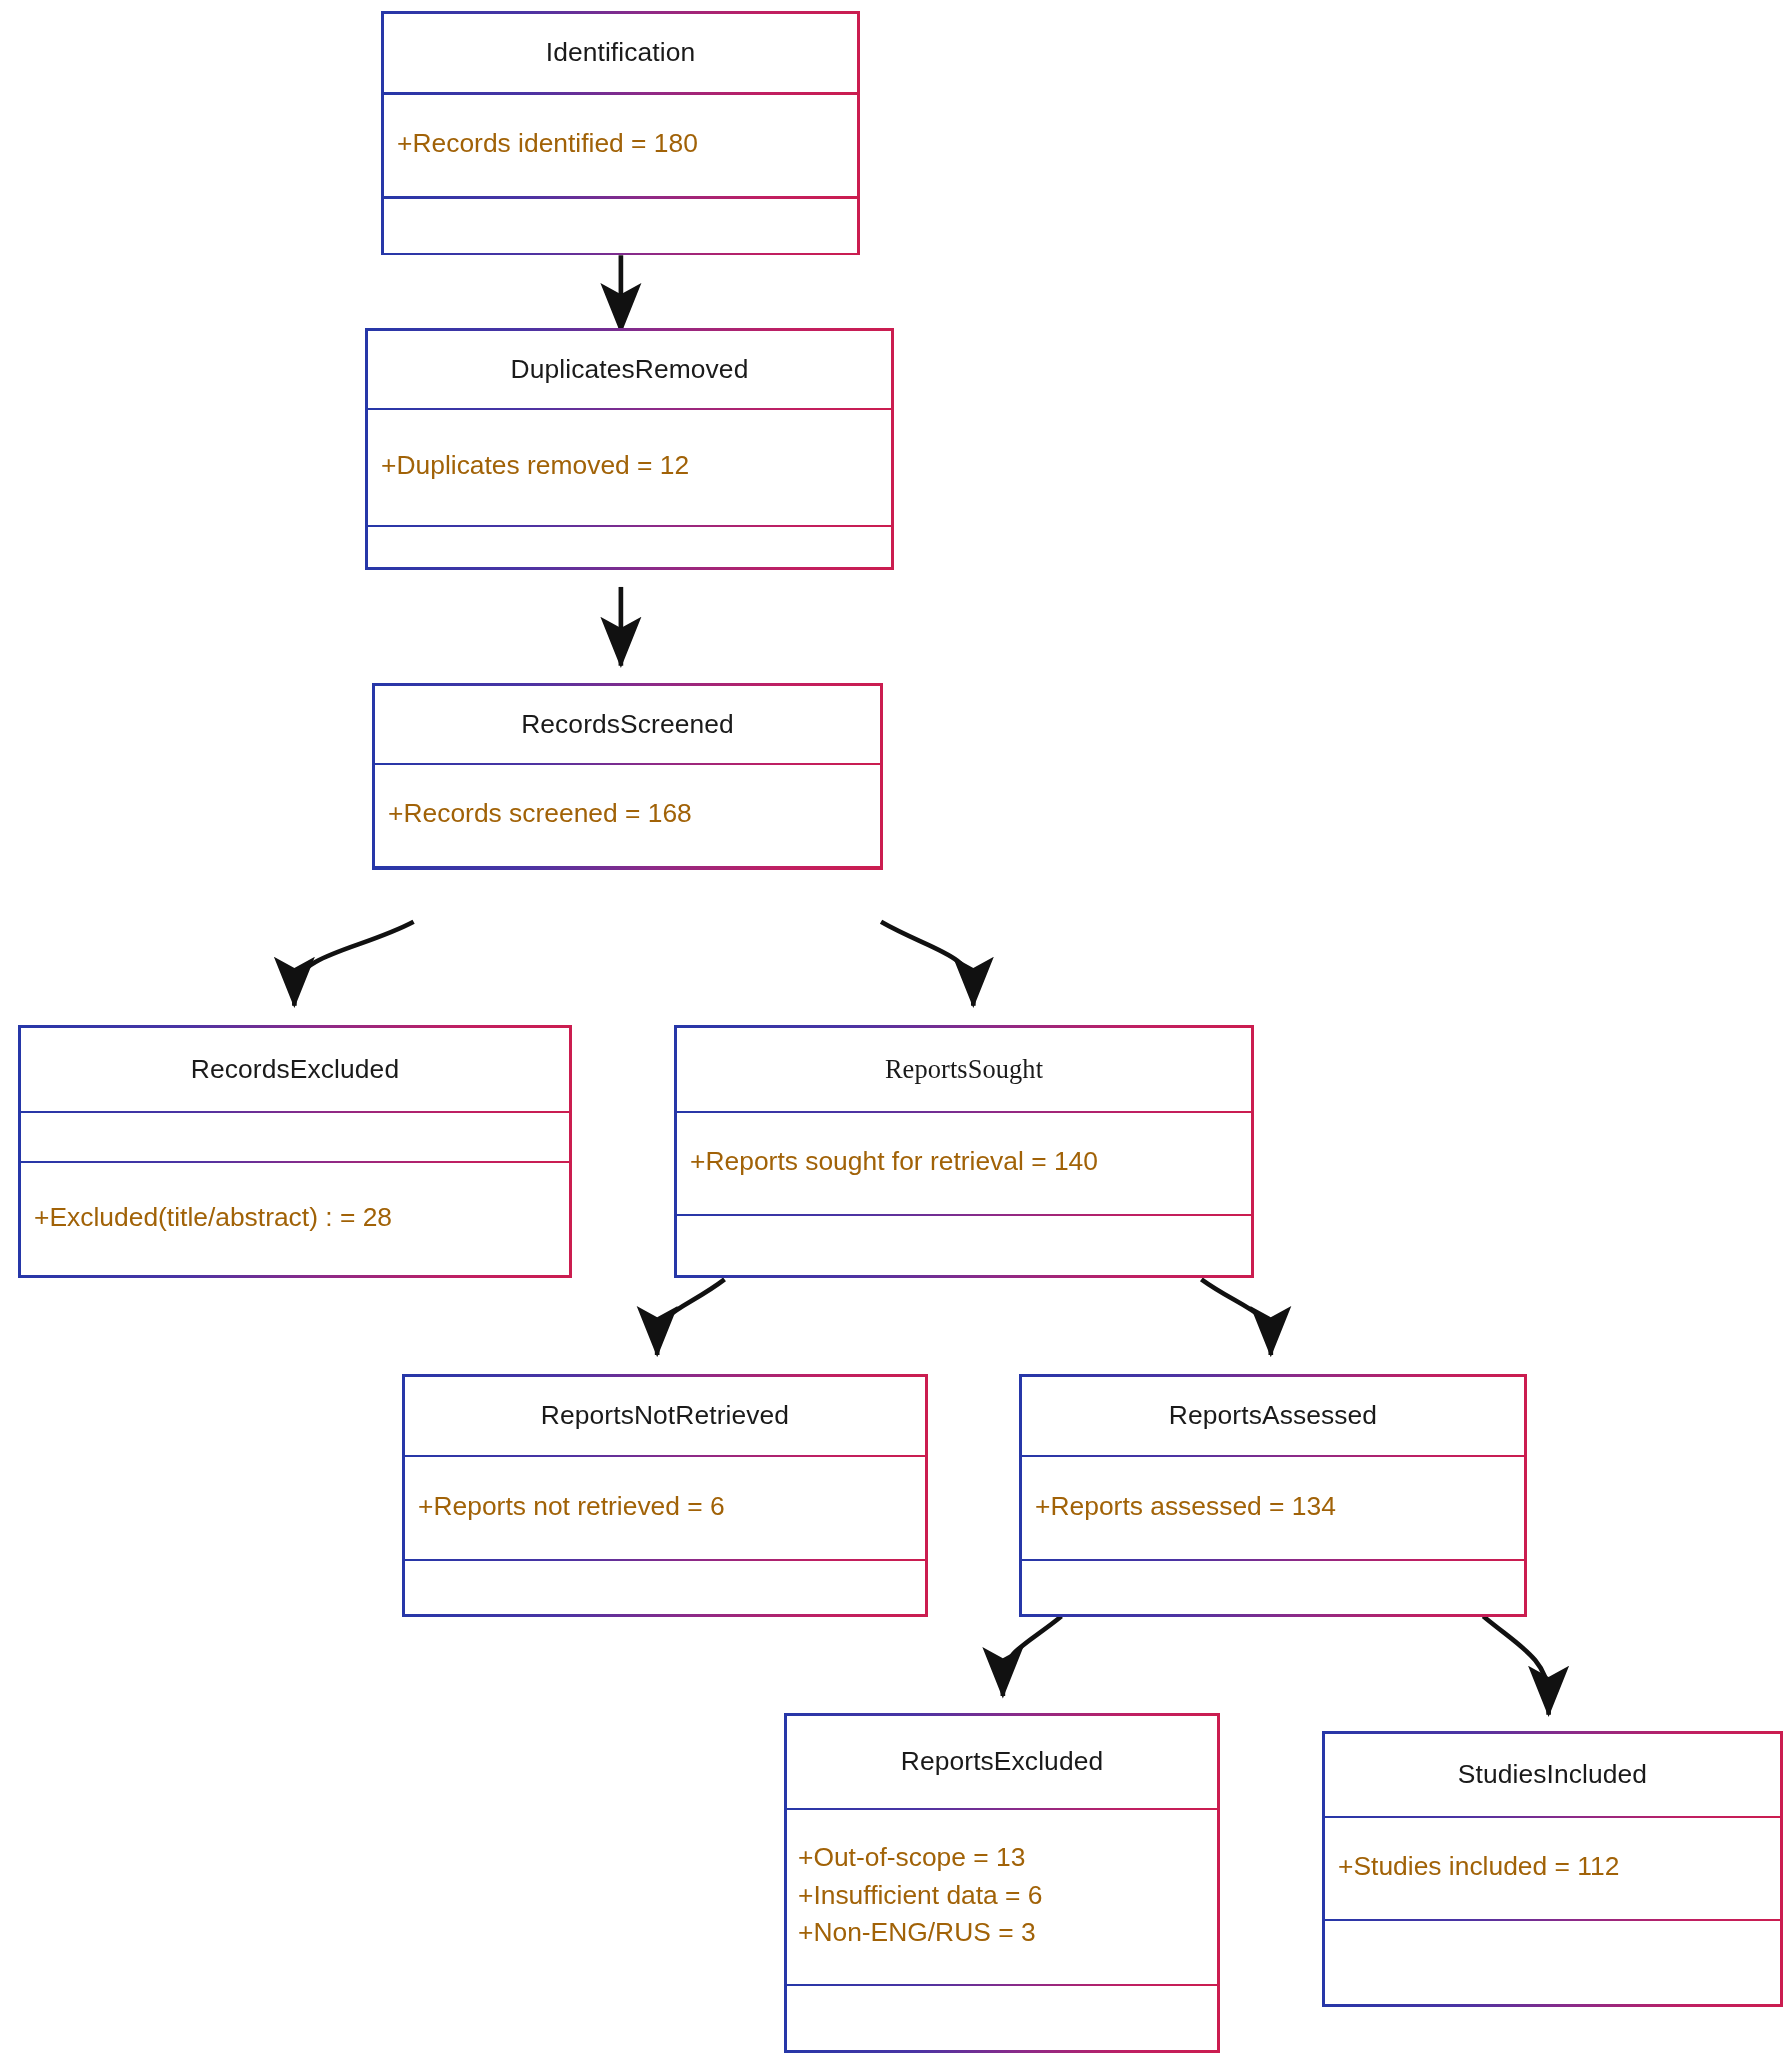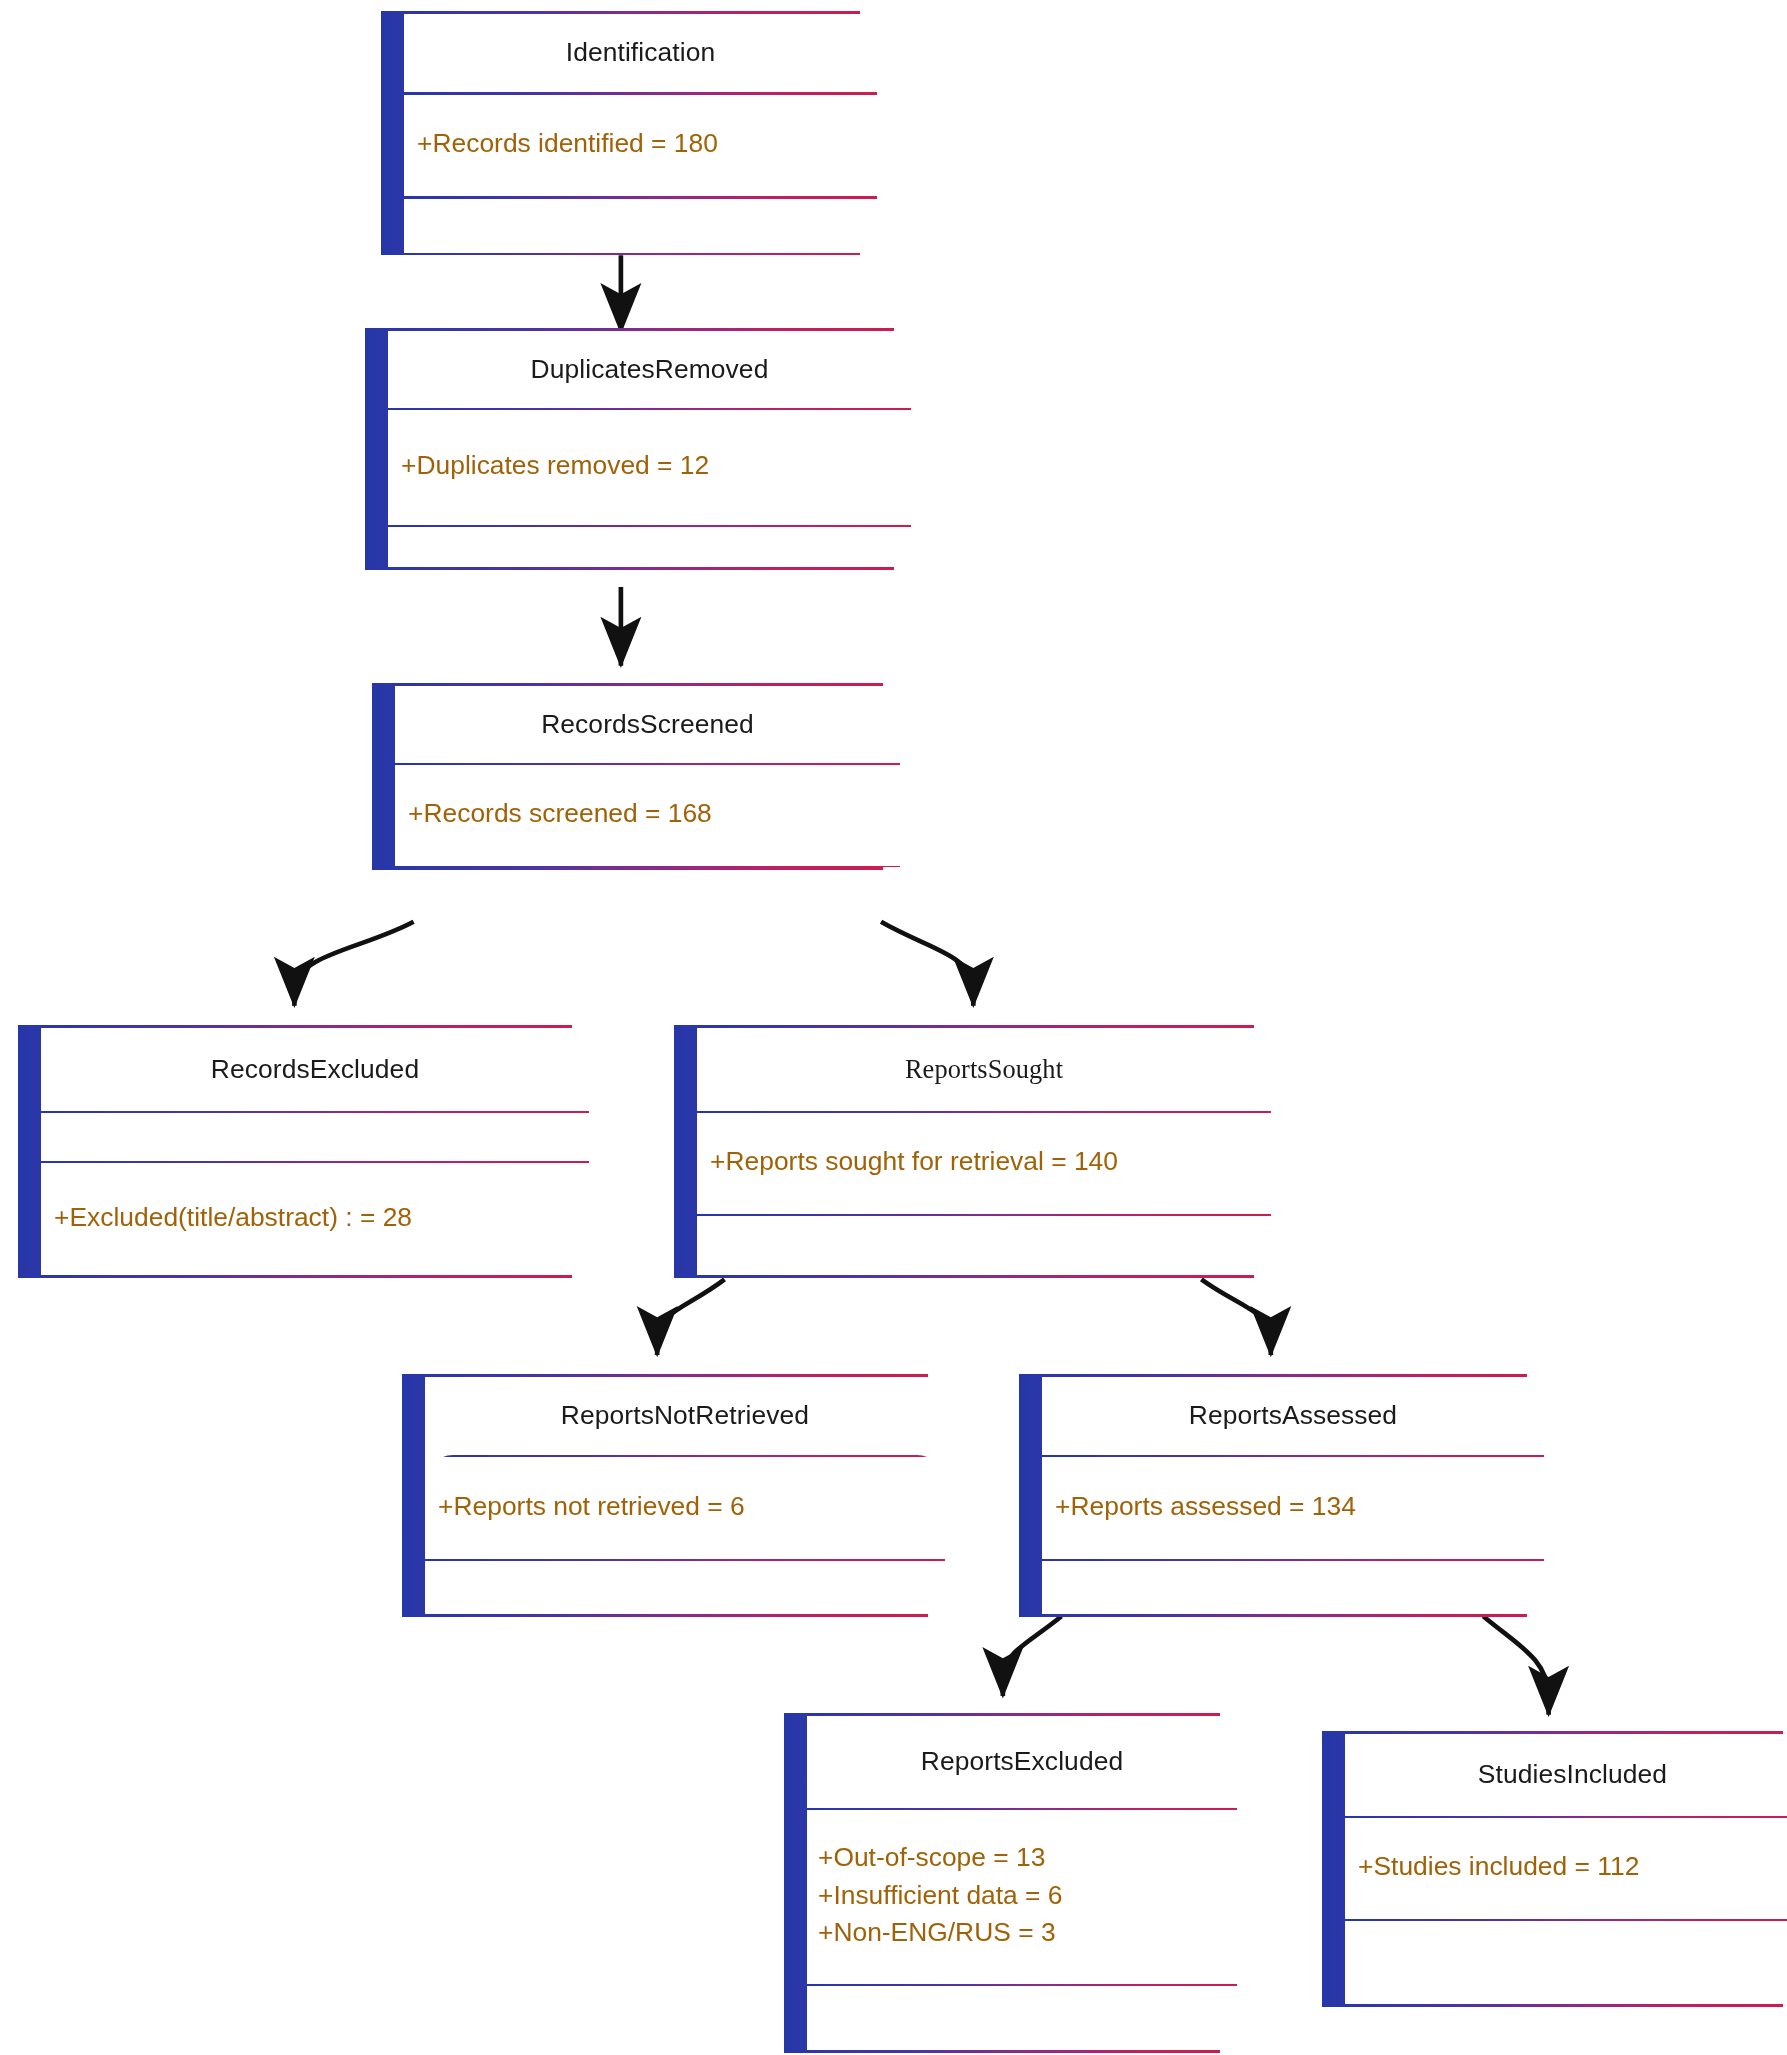--- a/index.html
+++ b/index.html
@@ -35,21 +35,20 @@
     background-image: linear-gradient(90deg, #2637a8 0%, #4a34a4 30%, #8d2a88 55%, #c01f62 80%, #cb1d4f 100%);
   }
   .node-inner {
     position: relative;
     width: 100%;
     height: 100%;
     background: #ffffff;
     display: flex;
     flex-direction: column;
     box-sizing: border-box;
-    margin-left: 20px;
   }
   .compartment {
     position: relative;
     box-sizing: border-box;
     background: #ffffff;
     display: flex;
     flex-direction: column;
     overflow: hidden;
   }
   
@@ -179,21 +178,21 @@
       </div>
       <div class="compartment c-foot" style="flex:1;"></div>
     </div>
   </div>
 
   <div class="node" style="left:402px; top:1374px; width:526px; height:243px;">
     <div class="node-inner">
       <div class="compartment c-title" style="height:78px;">
         <div class="node-title">ReportsNotRetrieved</div>
       </div>
-      <div class="compartment c-body" style="height:104px;border-radius:28px;">
+      <div class="compartment c-body" style="height:104px;">
         <div class="attr-line">+Reports not retrieved = 6</div>
       </div>
       <div class="compartment c-foot" style="flex:1;"></div>
     </div>
   </div>
 
   <div class="node" style="left:1019px; top:1374px; width:508px; height:243px;">
     <div class="node-inner">
       <div class="compartment c-title" style="height:78px;">
         <div class="node-title">ReportsAssessed</div>

